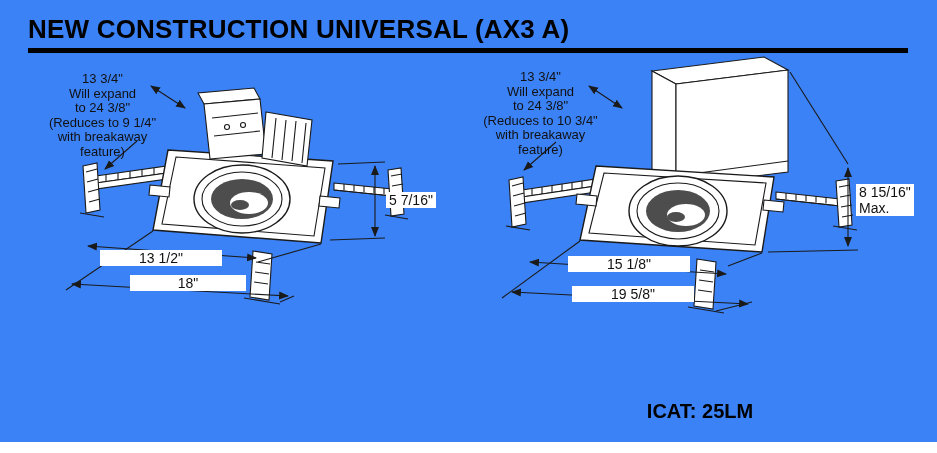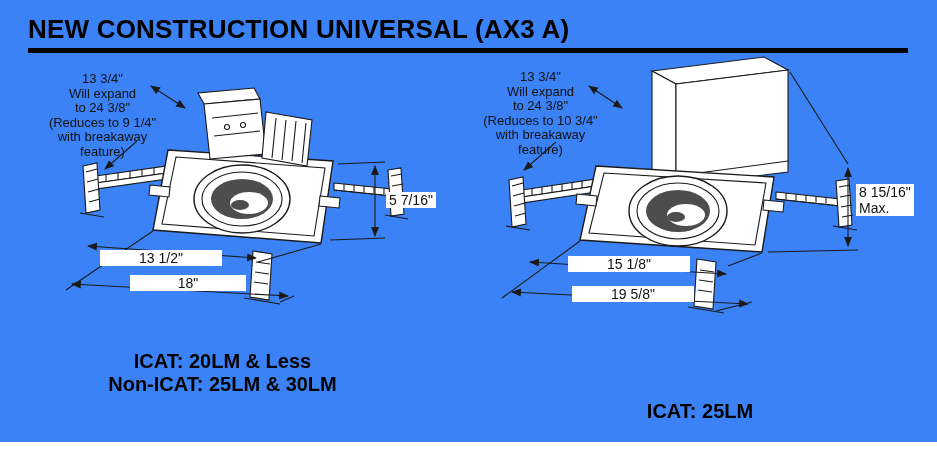--- a/index.html
+++ b/index.html
@@ -237,19 +237,15 @@
   <div class="dim-label center" style="left:100px;top:250px;width:116px;">13 1/2"</div>
   <div class="dim-label center" style="left:130px;top:275px;width:110px;">18"</div>
 
   <div class="dim-label" style="left:856px;top:184px;">
     <div>8 15/16"</div>
     <div>Max.</div>
   </div>
   <div class="dim-label center" style="left:568px;top:256px;width:116px;">15 1/8"</div>
   <div class="dim-label center" style="left:572px;top:286px;width:116px;">19 5/8"</div>
 
-  <div class="caption" style="left:85px;top:350px;width:275px;">
-    <div>ICAT: 20LM &amp; Less</div>
-    <div>Non-ICAT: 25LM &amp; 30LM</div>
-  </div>
   <div class="caption" style="left:595px;top:356px;width:210px;margin-top:44px;">ICAT: 25LM</div>
 
 </div>
 
 </body></html>

